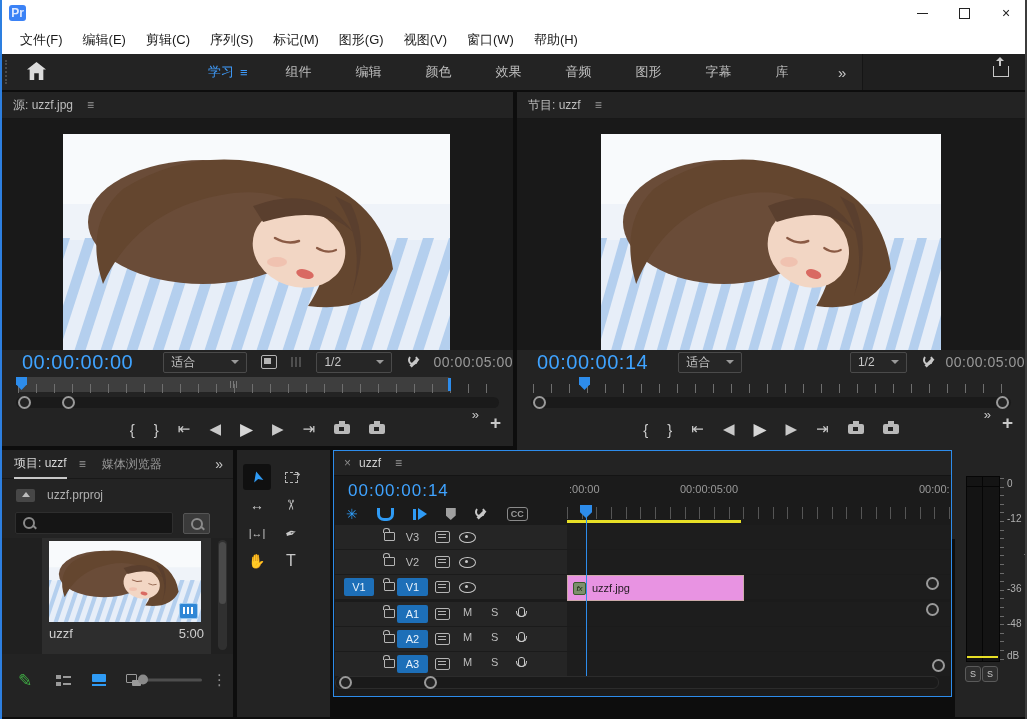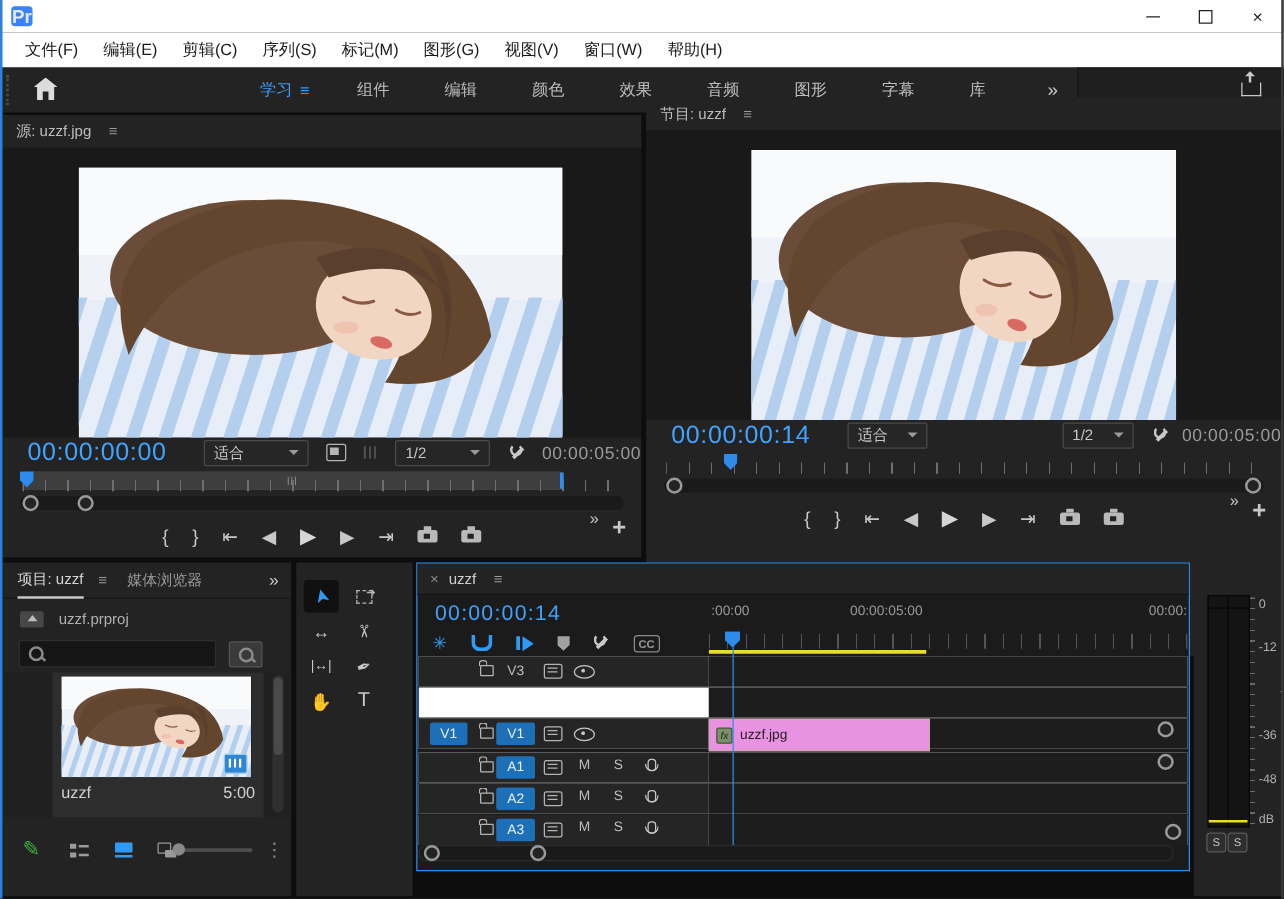--- a/index.html
+++ b/index.html
@@ -3,21 +3,21 @@
 <meta charset="utf-8">
 <style>
   html,body{margin:0;padding:0;background:#2b2b2b;}
   #app{position:relative;width:1027px;height:719px;background:#0d0d0d;overflow:hidden;
        font-family:"Liberation Sans","DejaVu Sans",sans-serif;user-select:none;}
   .edge-left{position:absolute;left:0;top:0;width:2px;height:100%;background:#2d7fe0;z-index:60;}
   .edge-right{position:absolute;right:0;top:0;width:2px;height:100%;background:#3c3c3c;z-index:60;}
 
   
   .titlebar{position:absolute;left:0;top:0;width:100%;height:26px;background:#fff;display:flex;align-items:center;font-size:12px;color:#161616;}
-  .pr-badge{width:17px;height:16px;margin:0 7px 0 9px;background:#3b82f6;color:#dfe9ff;font-weight:bold;font-size:15px;
+  .pr-badge{width:17px;height:16px;margin:0 7px 0 9px;background:#3b82f6;color:#dfe9ff;font-weight:bold;font-size:12px;
             display:flex;align-items:center;justify-content:center;border-radius:3px;}
   .win-btns{margin-left:auto;display:flex;height:100%;}
   .win-btn{width:42px;height:100%;display:flex;align-items:center;justify-content:center;color:#222;font-size:14px;}
   .glyph-min{width:11px;height:1px;background:#222;}
   .glyph-max{width:9px;height:9px;border:1px solid #222;}
   .menubar{position:absolute;left:0;top:26px;width:100%;height:28px;background:#fff;display:flex;align-items:center;padding-left:10px;font-size:13px;color:#1a1a1a;}
   .menu-item{padding:0 10px;height:100%;display:flex;align-items:center;}
 
   
   .wsbar{position:absolute;left:0;top:54px;width:100%;height:36px;background:#232323;color:#bdbdbd;font-size:13px;}
@@ -299,21 +299,21 @@
       <span class="tbtn play">▶</span>
       <span class="tbtn">▶</span>
       <span class="tbtn">⇥</span>
       <span class="i-insert"></span>
       <span class="i-insert"></span>
     </div>
     <div class="mon-more">»</div>
     <div class="mon-add">+</div>
   </div>
 
-  <div class="panel" style="left:517px;top:78px;width:508px;height:447px;">
+  <div class="panel" style="left:517px;top:92px;width:508px;height:447px;">
     <div class="mon-header">
       <span>节目: uzzf</span>
       <span class="mon-menu">≡</span>
     </div>
     <div class="mon-view">
       <svg class="mon-img" style="left:84px;top:15px;width:340px;height:216px;">
           <use href="#photo"></use>
         </svg>
     </div>
     <div class="mon-controls">
@@ -446,20 +446,26 @@
         <div class="thead">
           <span class="i-lock"></span>
           <span class="tname">V3</span>
           <span class="i-sync"></span>
           <span class="i-eye"></span>
         </div>
         <div class="tbody"></div>
       </div>
 
       <div class="trow">
+        <div class="thead">
+          <span class="i-lock"></span>
+          <span class="tname">V2</span>
+          <span class="i-sync"></span>
+          <span class="i-eye"></span>
+        </div>
         <div class="tbody"></div>
       </div>
 
       <div class="trow">
         <div class="thead">
           <span class="srcpatch">V1</span>
           <span class="i-lock"></span>
           <span class="tname blue">V1</span>
           <span class="i-sync"></span>
           <span class="i-eye"></span>

